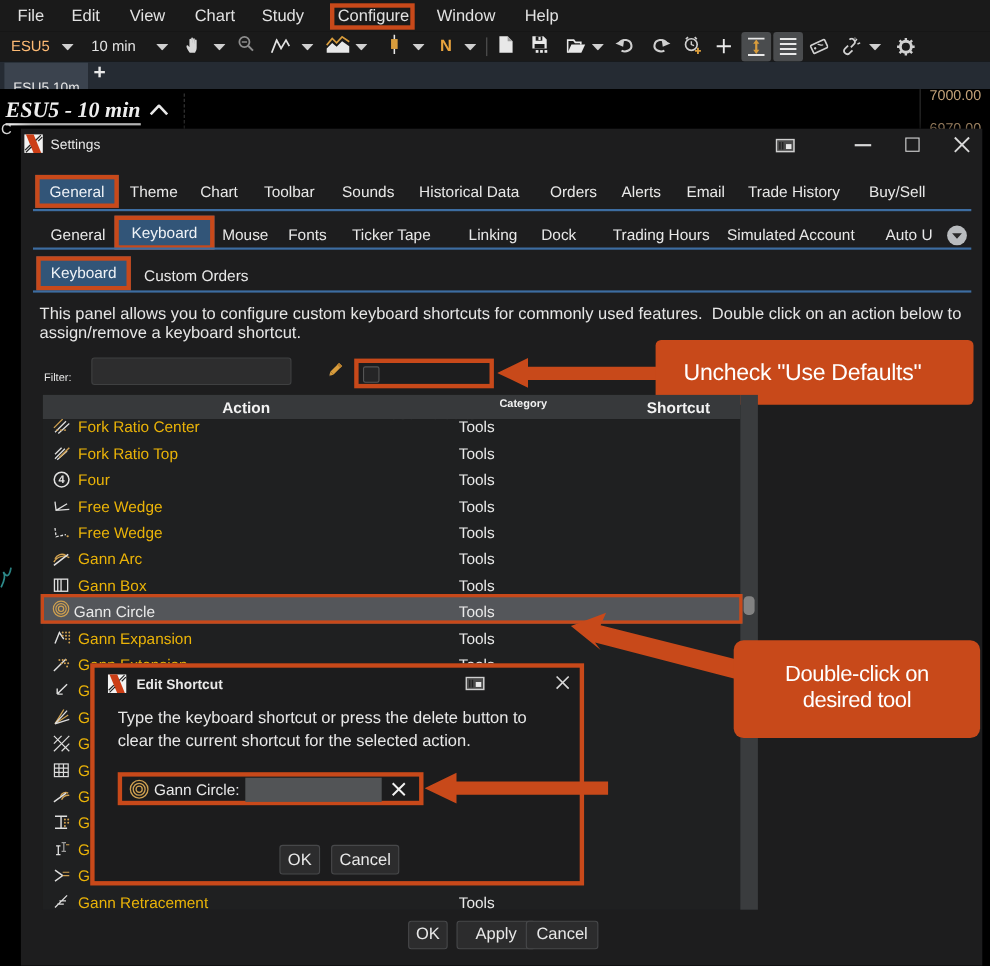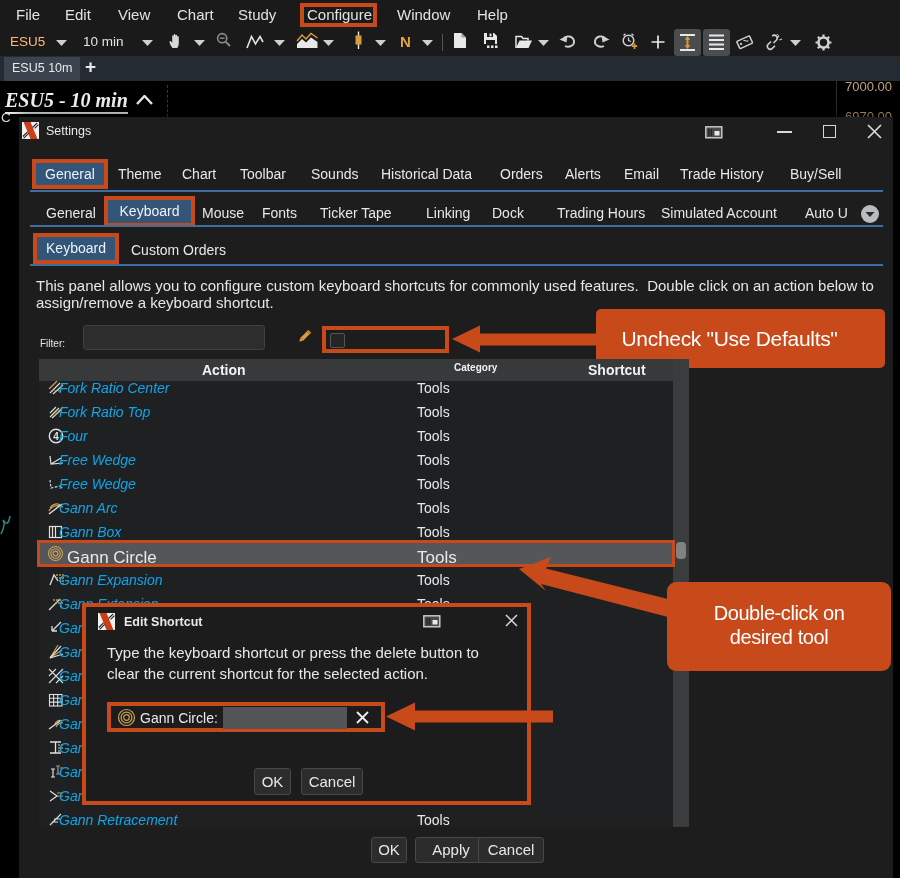--- a/index.html
+++ b/index.html
@@ -9,27 +9,27 @@
 .abs { position:absolute; }
 .mtxt { color:#e2e2e2; font-size:15px; }
 #menubar { position:absolute; left:0; top:0; width:900px; height:29px; background:#1a1a1a; }
 #toolbar { position:absolute; left:0; top:29px; width:900px; height:27px; background:#1a1a1a; }
 #tabrow { position:absolute; left:0; top:56px; width:900px; height:25px; background:#252b33; }
 #charttop { position:absolute; left:0; top:81px; width:900px; height:36px; background:#000; }
 #dlg { position:absolute; left:19px; top:117px; width:874px; height:761px; background:#1d1d1e; box-shadow:0 0 14px rgba(0,0,0,0.9); }
 .tabtxt { position:absolute; color:#e8e8e8; font-size:14px; white-space:nowrap; }
 .selbox { position:absolute; border:4px solid #c8491a; background:#325578; color:#eef2f6; font-size:14px; text-align:center; }
 .blueline { position:absolute; height:2px; background:#3d6da1; }
-.rowtxt { color:#e9e9e9; font-size:17px; white-space:nowrap; }
+.rowtxt { color:#e9e9e9; font-size:14px; white-space:nowrap; }
 .callout { position:absolute; background:#c8491a; border-radius:5px; color:#fff; text-align:center; }
 .btn { position:absolute; background:#2c2c2d; border:1px solid #47484a; border-radius:3px; color:#e8e8e8; font-size:15px; text-align:center; }
 .icon { position:absolute; }
 .trow { position:absolute; left:0; width:634px; height:24px; }
 .ric { position:absolute; top:4px; }
-.rtx { position:absolute; left:20px; top:4px; color:#0ea5e9; font-size:14px; white-space:nowrap;font-style:italic; }
+.rtx { position:absolute; left:32px; top:4px; color:#eab308; font-size:14px; white-space:nowrap; }
 .rct { position:absolute; left:378px; top:4px; color:#e9e9e9; font-size:14px; }
 </style>
 </head>
 <body>
 <div id="stage">
 
 <div id="menubar">
   <span class="abs mtxt" style="left:16px;top:6px;">File</span>
   <span class="abs mtxt" style="left:65px;top:6px;">Edit</span>
   <span class="abs mtxt" style="left:118px;top:6px;">View</span>
@@ -151,21 +151,21 @@
       </svg>
   <svg class="icon" style="left:815px;top:5px;" width="17" height="17">
         <circle cx="8.5" cy="8.5" r="5" stroke="#d0d0d0" stroke-width="2.6" fill="none"></circle>
         <path d="M8.5,0.5 V4 M8.5,13 V16.5 M0.5,8.5 H4 M13,8.5 H16.5 M2.8,2.8 L5.3,5.3 M11.7,11.7 L14.2,14.2 M14.2,2.8 L11.7,5.3 M5.3,11.7 L2.8,14.2" stroke="#d0d0d0" stroke-width="2.2"></path>
         <circle cx="8.5" cy="8.5" r="1.6" fill="#1a1a1a"></circle>
       </svg>
 </div>
 
 <div id="tabrow">
   <div class="abs" style="left:4px;top:1px;width:76px;height:24px;background:#3b434e;"></div>
-  <span class="abs" style="left:12px;top:5px;font-size:12.5px;color:#e8e8e8;">ESU5 10m</span>
+  <span class="abs" style="left:12px;top:17px;font-size:12.5px;color:#e8e8e8;">ESU5 10m</span>
   <span class="abs" style="left:85px;top:0px;font-size:19px;color:#e8e8e8;font-weight:bold;">+</span>
 </div>
 
 <div id="charttop">
   <span class="abs" style="left:5px;top:8px;font-family:'Liberation Serif',serif;font-style:italic;font-weight:bold;font-size:20px;color:#f0f0f0;border-bottom:2px solid #f0f0f0;padding-bottom:0px;">ESU5 - 10 min</span>
   <svg class="icon" style="left:136px;top:14px;" width="17" height="10">
         <polyline points="1,9 8.5,1 16,9" fill="none" stroke="#e8e8e8" stroke-width="2.4"></polyline>
       </svg>
   <div class="abs" style="left:167px;top:4px;width:1px;height:32px;border-left:1px dashed #3a3a3a;"></div>
   <div class="abs" style="left:836px;top:0px;width:1px;height:36px;background:#2e2e2e;"></div>

